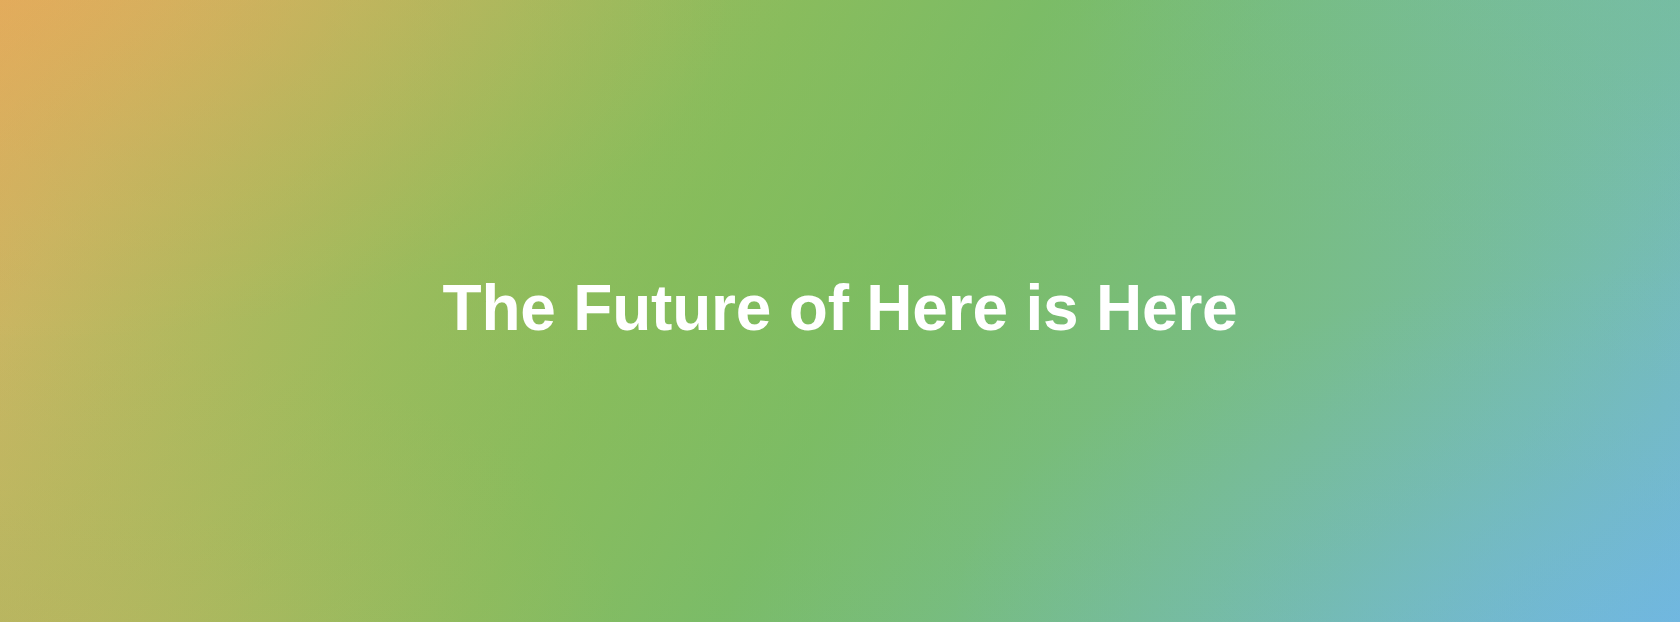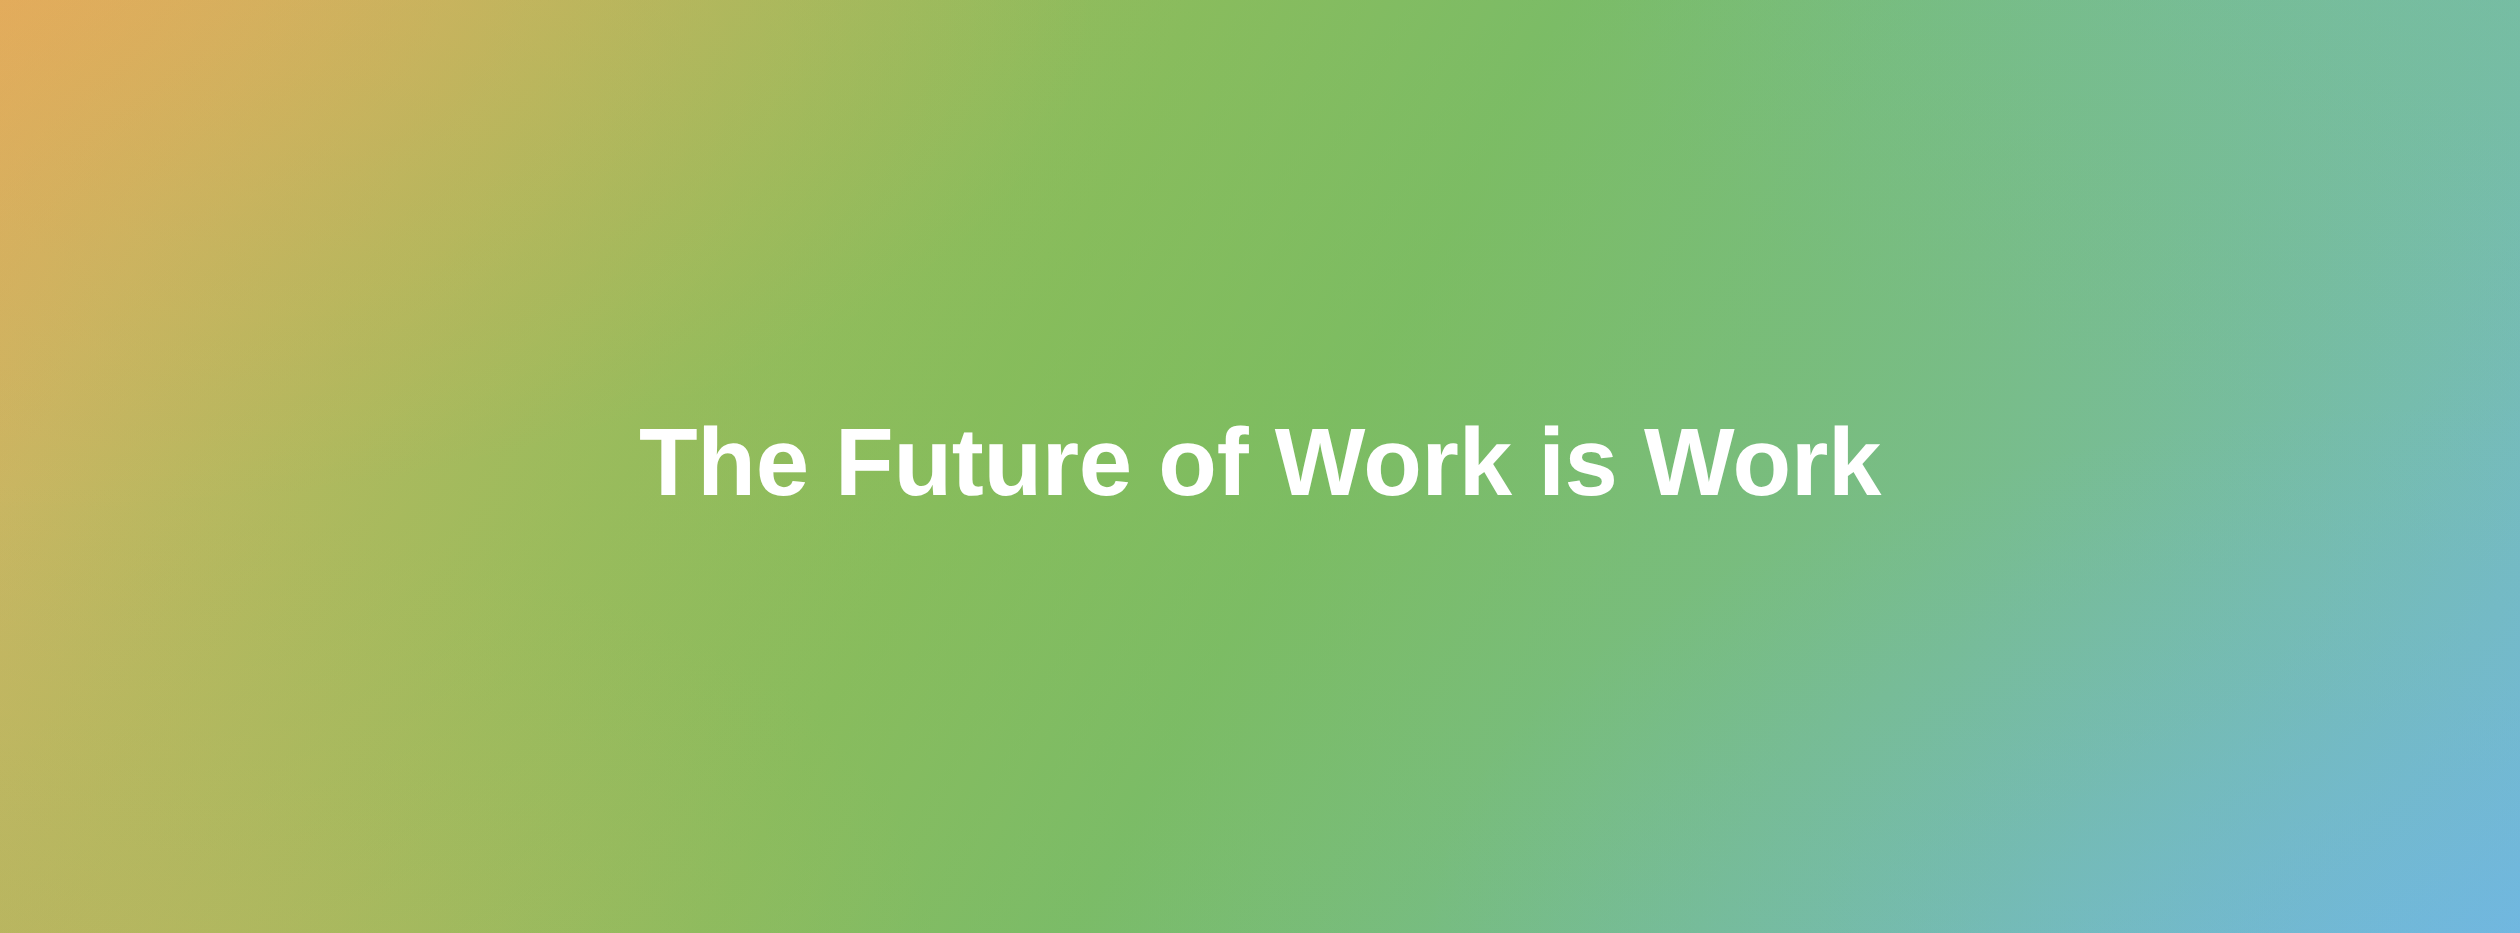--- a/index.html
+++ b/index.html
@@ -127,16 +127,16 @@
 <div class="hero-banner">
 
   <div class="gradient-base"></div>
   <div class="gradient-corner-warm"></div>
   <div class="gradient-corner-olive"></div>
   <div class="gradient-corner-teal"></div>
   <div class="gradient-corner-cool"></div>
   <div class="gradient-bloom"></div>
 
   <div class="hero-content">
-    <h1 class="hero-headline">The Future of Work is Work</h1>
+    <h1 class="hero-headline">The Future of Here is Here</h1>
   </div>
 
 </div>
 
 </body></html>

